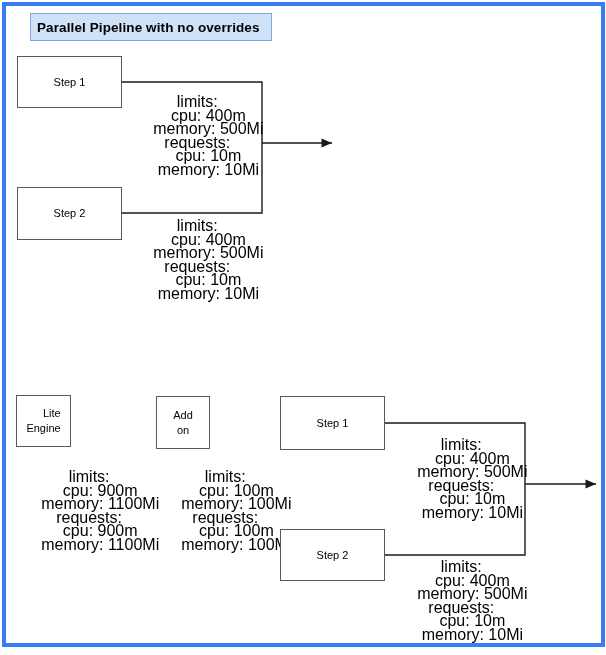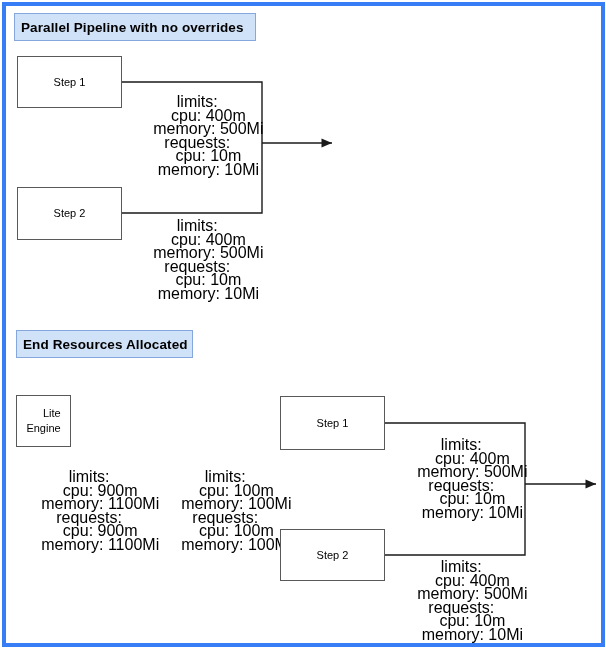--- a/index.html
+++ b/index.html
@@ -18,21 +18,21 @@
   .frame{
     position:absolute;left:2px;top:2px;width:595px;height:637px;
     border:4px solid var(--frame-border);
   }
   .wires{position:absolute;left:0;top:0;pointer-events:none;}
   .wire{stroke:var(--line-color);stroke-width:1.4;fill:none;}
   .arrowhead{fill:var(--line-color);}
   .title{
     position:absolute;background:var(--title-fill);border:1.5px solid var(--title-border);
     box-sizing:border-box;display:flex;align-items:center;padding-left:6px;
-    font-weight:bold;font-size:13.5px;letter-spacing:0.1px;
+    font-weight:bold;font-size:13.5px;letter-spacing:0.1px;margin-left:16px;
   }
   .node{
     position:absolute;background:#ffffff;border:1.5px solid var(--box-border);
     box-sizing:border-box;display:flex;align-items:center;justify-content:center;
     text-align:center;font-size:11px;line-height:15px;padding:13px;
   }
   .res{
     position:absolute;font-size:16px;line-height:13.5px;white-space:pre;text-align:center;
   }
 </style>
@@ -62,29 +62,29 @@
   <div class="node" style="left:17px;top:56px;width:105px;height:52px;">
     <span>Step 1</span>
   </div>
   <div class="res" style="left:131px;top:95px;"><div class="res-line">limits:</div><div class="res-line">     cpu: 400m</div><div class="res-line">     memory: 500Mi</div><div class="res-line">requests:</div><div class="res-line">     cpu: 10m</div><div class="res-line">     memory: 10Mi</div></div>
 
   <div class="node" style="left:17px;top:187px;width:105px;height:53px;">
     <span>Step 2</span>
   </div>
   <div class="res" style="left:131px;top:219px;"><div class="res-line">limits:</div><div class="res-line">     cpu: 400m</div><div class="res-line">     memory: 500Mi</div><div class="res-line">requests:</div><div class="res-line">     cpu: 10m</div><div class="res-line">     memory: 10Mi</div></div>
 
-  <div class="title" style="left:16px;top:330px;width:177px;height:28px;">
-    <span>End Resources Allocated</span>
-  </div>
 
   <div class="node" style="left:16px;top:395px;width:55px;height:52px;text-align:right;">
     <span>Lite Engine</span>
   </div>
   <div class="res" style="left:19px;top:470px;"><div class="res-line">limits:</div><div class="res-line">     cpu: 900m</div><div class="res-line">     memory: 1100Mi</div><div class="res-line">requests:</div><div class="res-line">     cpu: 900m</div><div class="res-line">     memory: 1100Mi</div></div>
 
+  <div class="node" style="left:156px;top:396px;width:54px;height:53px;">
+    <span>Add on</span>
+  </div>
   <div class="res" style="left:159px;top:470px;"><div class="res-line">limits:</div><div class="res-line">     cpu: 100m</div><div class="res-line">     memory: 100Mi</div><div class="res-line">requests:</div><div class="res-line">     cpu: 100m</div><div class="res-line">     memory: 100Mi</div></div>
 
   <div class="node" style="left:280px;top:396px;width:105px;height:54px;">
     <span>Step 1</span>
   </div>
   <div class="res" style="left:395px;top:438px;"><div class="res-line">limits:</div><div class="res-line">     cpu: 400m</div><div class="res-line">     memory: 500Mi</div><div class="res-line">requests:</div><div class="res-line">     cpu: 10m</div><div class="res-line">     memory: 10Mi</div></div>
 
   <div class="node" style="left:280px;top:529px;width:105px;height:52px;">
     <span>Step 2</span>
   </div>

